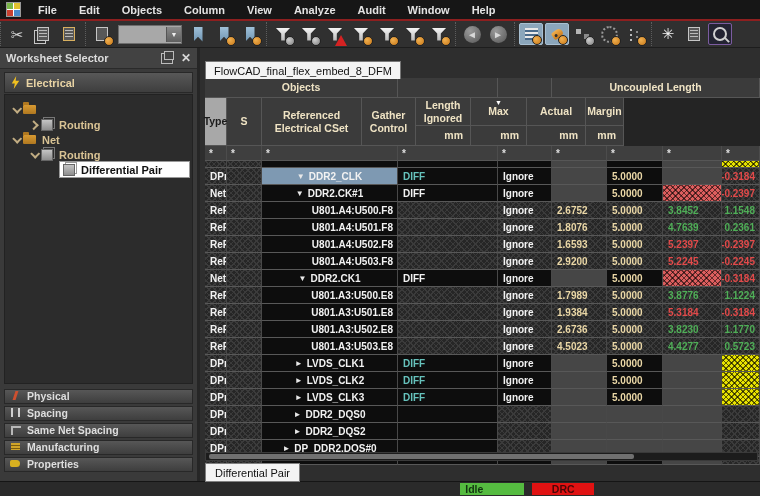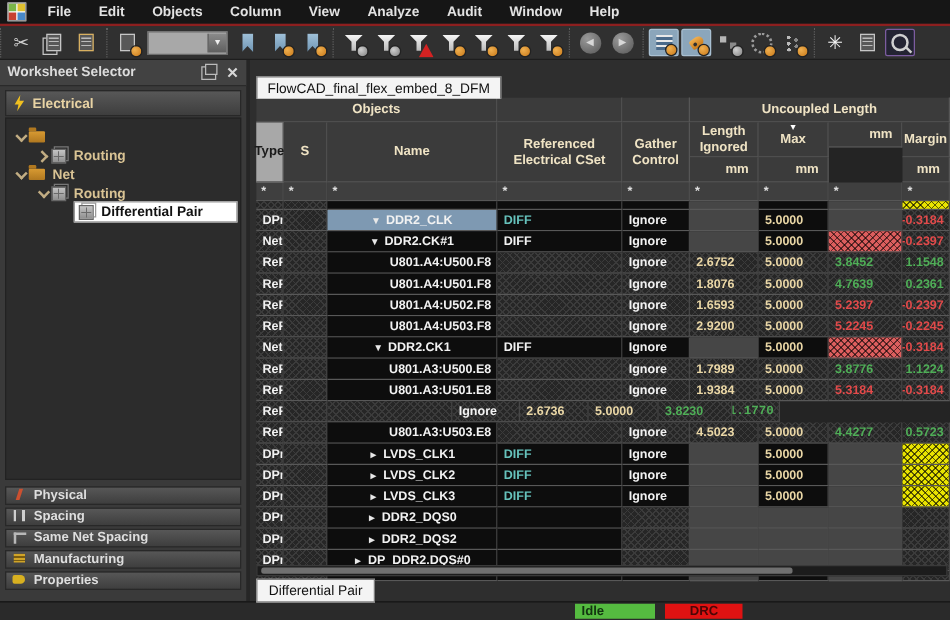--- a/index.html
+++ b/index.html
@@ -371,38 +371,40 @@
     <div class="hrow" style="height:20px">
       <div class="hcell" style="width:193px">Objects</div>
       <div class="hcell" style="width:100px"></div>
       <div class="hcell" style="width:54px"></div>
       <div class="hcell" style="width:208px">Uncoupled Length</div>
     </div>
 
     <div class="hrow" style="height:48px">
       <div class="hcell typecol" style="width:22px">Type</div>
       <div class="hcell" style="width:35px">S</div>
-      <div class="hcell" style="width:136px">Name</div>
       <div class="hcell" style="width:100px;padding:0 4px">Referenced Electrical CSet</div>
       <div class="hcell" style="width:54px;padding:0 3px">Gather Control</div>
       <div id="subcols" style="display:flex">
           <div class="hsplit" style="width: 55px;">
             <div class="hcell lbl" style="width: 100%;">
               <span style="white-space: normal;">Length Ignored</span>
             </div>
             <div class="hcell unit" style="width: 100%;">mm</div>
           </div>
           <div class="hsplit" style="width: 56px;">
             <div class="hcell lbl" style="width: 100%;">
               <span class="sortmark">▼</span>
               <span style="white-space: normal;">Max</span>
             </div>
             <div class="hcell unit" style="width: 100%;">mm</div>
           </div>
           <div class="hsplit" style="width: 59px;">
+            <div class="hcell lbl" style="width: 100%;">
+              <span style="white-space: normal;">Actual</span>
+            </div>
             <div class="hcell unit" style="width: 100%;">mm</div>
           </div>
           <div class="hsplit" style="width: 38px;">
             <div class="hcell lbl" style="width: 100%;">
               <span style="white-space: normal;">Margin</span>
             </div>
             <div class="hcell unit" style="width: 100%;">mm</div>
           </div>
         </div>
     </div>
@@ -651,34 +653,37 @@
           </div>
           <div class="c hatch alR tred" style="width: 38px;">
             <span>-0.3184</span>
           </div>
         </div>
         <div class="r">
           <div class="c hatch alL twhite" style="width: 22px;">
             <span>RePP</span>
           </div>
           <div class="c hatch" style="width: 35px;"></div>
+          <div class="c darkc alR twhite" style="width: 136px;">
+            <span>U801.A3:U502.E8</span>
+          </div>
           <div class="c hatch alL " style="width: 100px;"></div>
           <div class="c hatch alL twhite" style="width: 54px;">
             <span>Ignore</span>
           </div>
           <div class="c hatch alL tcream" style="width: 55px;">
             <span>2.6736</span>
           </div>
           <div class="c hatch alL tcream" style="width: 56px;">
             <span>5.0000</span>
           </div>
           <div class="c hatch alL tgreen" style="width: 59px;">
             <span>3.8230</span>
           </div>
-          <div class="c hatch alR tgreen" style="width: 38px; font-family: Liberation Mono, monospace;">
+          <div class="c hatch alR tgreen" style="width: 38px;">
             <span>1.1770</span>
           </div>
         </div>
         <div class="r">
           <div class="c hatch alL twhite" style="width: 22px;">
             <span>RePP</span>
           </div>
           <div class="c hatch" style="width: 35px;"></div>
           <div class="c darkc alR twhite" style="width: 136px;">
             <span>U801.A3:U503.E8</span>

